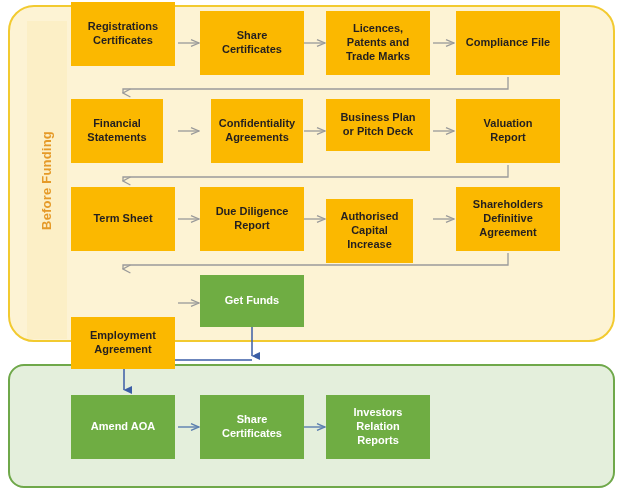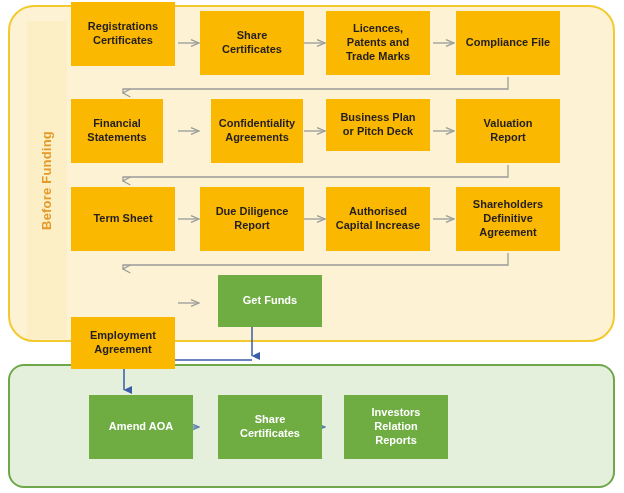--- a/index.html
+++ b/index.html
@@ -88,21 +88,20 @@
     line-height: 1.25;
     padding: 2px 4px;
   }
   .node.yellow {
     background: #FBB800;
     color: #231F20;
   }
   .node.green {
     background: #6FAD43;
     color: #FFFFFF;
-    margin-left: 18px;
   }
 
   
   #wires {
     position: absolute;
     left: 0; top: 0;
     width: 624px;
     height: 493px;
     pointer-events: none;
   }
@@ -202,21 +201,21 @@
   <div class="node yellow" style="left:326px;top:11px;width:104px;height:64px;">Licences,<br>Patents and<br>Trade Marks</div>
   <div class="node yellow" style="left:456px;top:11px;width:104px;height:64px;">Compliance File</div>
 
   <div class="node yellow" style="left:71px;top:99px;width:92px;height:64px;">Financial<br>Statements</div>
   <div class="node yellow" style="left:200px;top:99px;width:92px;height:64px;margin-left:11px;">Confidentiality<br>Agreements</div>
   <div class="node yellow" style="left:326px;top:99px;width:104px;height:52px;">Business Plan<br>or Pitch Deck</div>
   <div class="node yellow" style="left:456px;top:99px;width:104px;height:64px;">Valuation<br>Report</div>
 
   <div class="node yellow" style="left:71px;top:187px;width:104px;height:64px;">Term Sheet</div>
   <div class="node yellow" style="left:200px;top:187px;width:104px;height:64px;">Due Diligence<br>Report</div>
-  <div class="node yellow" style="left:326px;top:187px;width:104px;height:64px;text-align:center;">Authorised<br>Capital Increase</div>
+  <div class="node yellow" style="left:326px;top:199px;width:87px;height:64px;text-align:center;">Authorised<br>Capital Increase</div>
   <div class="node yellow" style="left:456px;top:187px;width:104px;height:64px;">Shareholders<br>Definitive<br>Agreement</div>
 
   <div class="node yellow" style="left:71px;top:275px;width:104px;height:52px;margin-top:42px;">Employment<br>Agreement</div>
   <div class="node green" style="left:200px;top:275px;width:104px;height:52px;">Get Funds</div>
 
   <div class="node green" style="left:71px;top:395px;width:104px;height:64px;">Amend AOA</div>
   <div class="node green" style="left:200px;top:395px;width:104px;height:64px;">Share<br>Certificates</div>
   <div class="node green" style="left:326px;top:395px;width:104px;height:64px;">Investors<br>Relation<br>Reports</div>
 
 </div>

